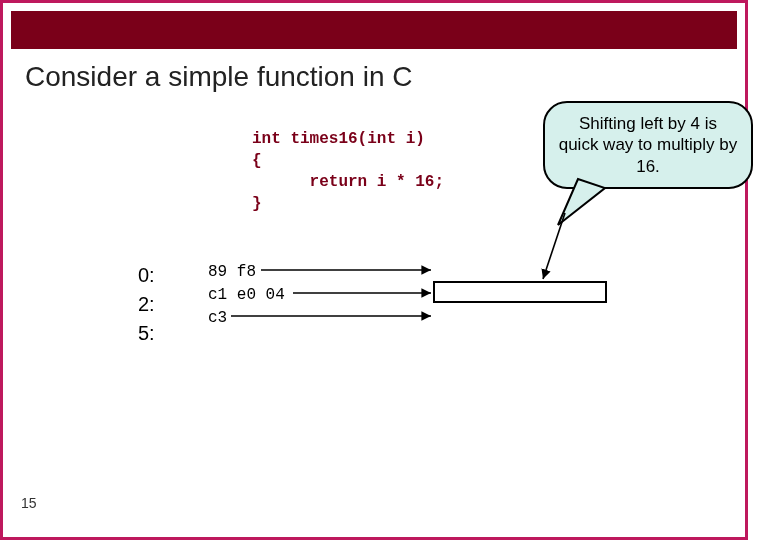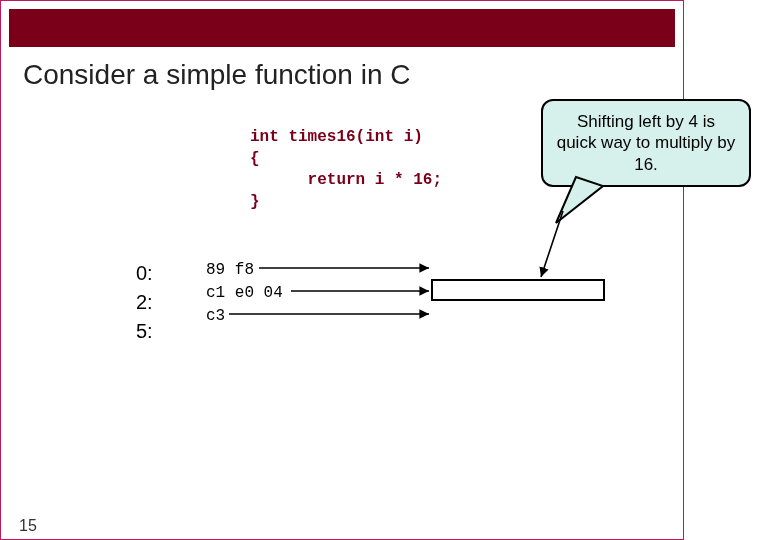--- a/index.html
+++ b/index.html
@@ -1,21 +1,21 @@
 <!DOCTYPE html>
 <html><head>
 <meta charset="utf-8">
 <style>
   * { box-sizing: border-box; margin: 0; padding: 0; }
   html, body { width: 780px; height: 540px; font-family: Arial, Helvetica, sans-serif; background: #fff; }
   .slide {
     position: relative;
-    width: 684px;
+    width: 748px;
     height: 540px;
-    border: 1px solid #be185d;
+    border: 3px solid #be185d;
     padding-left: 17px;
   }
   .topbar {
     position: absolute;
     left: 8px; right: 8px; top: 8px;
     height: 38px;
     background: #7a0019;
   }
   .title {
     position: absolute;
@@ -71,33 +71,33 @@
     position: absolute;
     border: 2px solid #000;
     background: transparent;
   }
   .callout {
     position: absolute;
     left: 540px; top: 98px;
     width: 210px;
     background: #d6f0ec;
     border: 2px solid #000;
-    border-radius: 12px;
+    border-radius: 24px;
     padding: 10px 12px;
     text-align: center;
     font-size: 17px;
     line-height: 1.25;
     color: #000;
   }
   
   .arrow-svg { position: absolute; left: 0; top: 0; pointer-events: none; }
   .page-num {
     position: absolute;
-    left: 18px; bottom: 4px;
-    font-size: 16px;
+    left: 18px; bottom: 26px;
+    font-size: 14px;
     color: #333;
   }
 </style>
 </head>
 <body>
 
 <div class="slide">
 
   <div class="topbar"></div>
 

